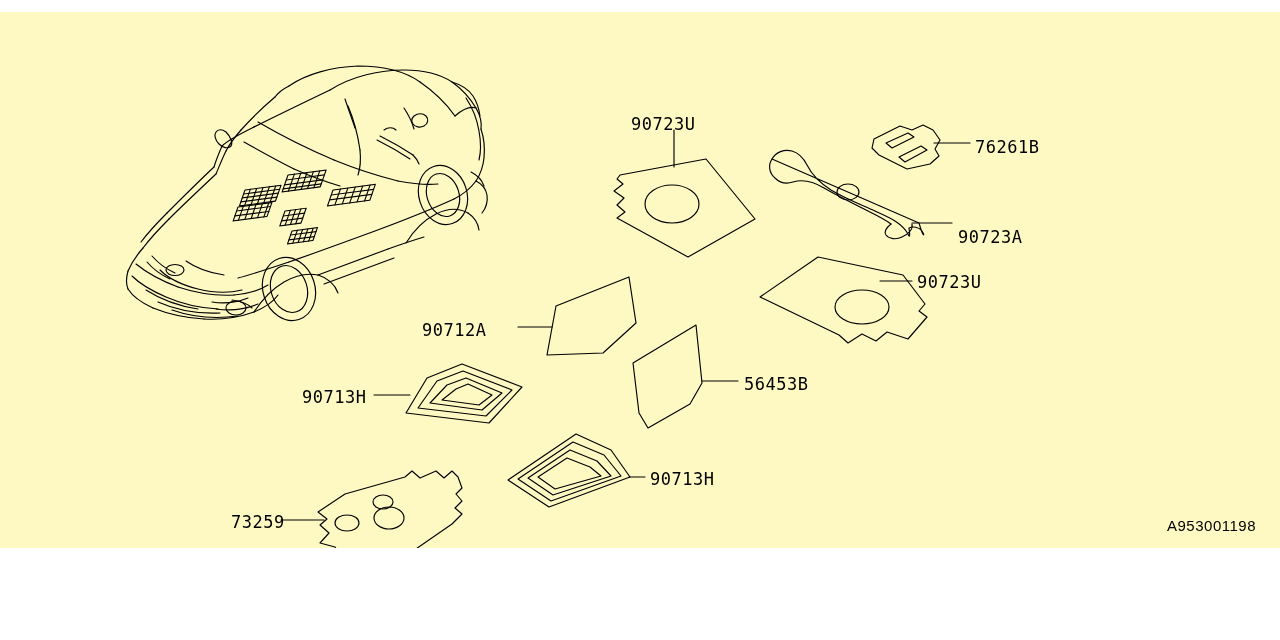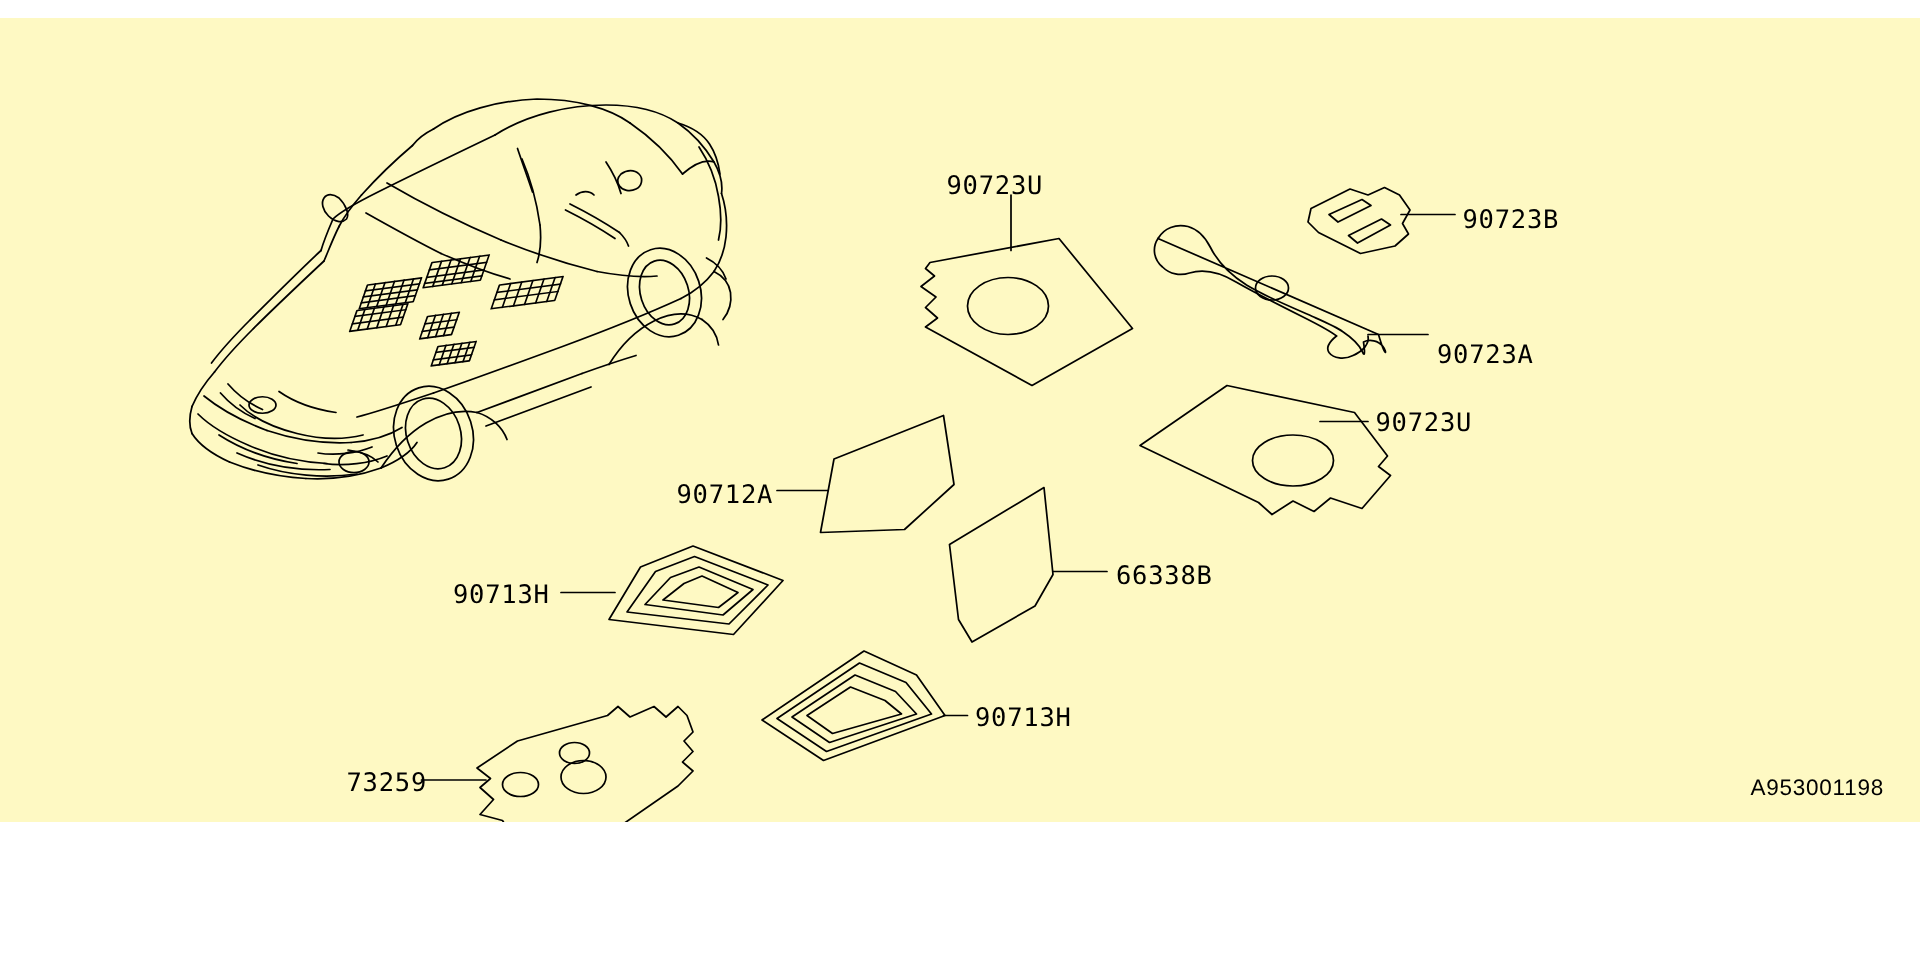--- a/index.html
+++ b/index.html
@@ -261,24 +261,24 @@
         <ellipse cx="389" cy="506" rx="15" ry="11"></ellipse>
         <ellipse cx="383" cy="490" rx="10" ry="7"></ellipse>
         <ellipse cx="347" cy="511" rx="12" ry="8"></ellipse>
       </g>
       <line x1="281" y1="508" x2="324" y2="508" stroke="#000000" stroke-width="1.15"></line>
 
     </g>
   </svg>
 
   <div class="lbl" style="left:631px;top:104px;">90723U</div>
-  <div class="lbl" style="left:975px;top:127px;">90723B</div>
+  <div class="lbl" style="left:975px;top:127px;">76261B</div>
   <div class="lbl" style="left:958px;top:217px;">90723A</div>
   <div class="lbl" style="left:917px;top:262px;">90723U</div>
-  <div class="lbl" style="left:451px;top:310px;">90712A</div>
-  <div class="lbl" style="left:744px;top:364px;">66338B</div>
+  <div class="lbl" style="left:422px;top:310px;">90712A</div>
+  <div class="lbl" style="left:744px;top:364px;">56453B</div>
   <div class="lbl" style="left:302px;top:377px;">90713H</div>
   <div class="lbl" style="left:650px;top:459px;">90713H</div>
   <div class="lbl" style="left:231px;top:502px;">73259</div>
 
   <div class="sheetno">A953001198</div>
 
 </div>
 
 </body></html>

